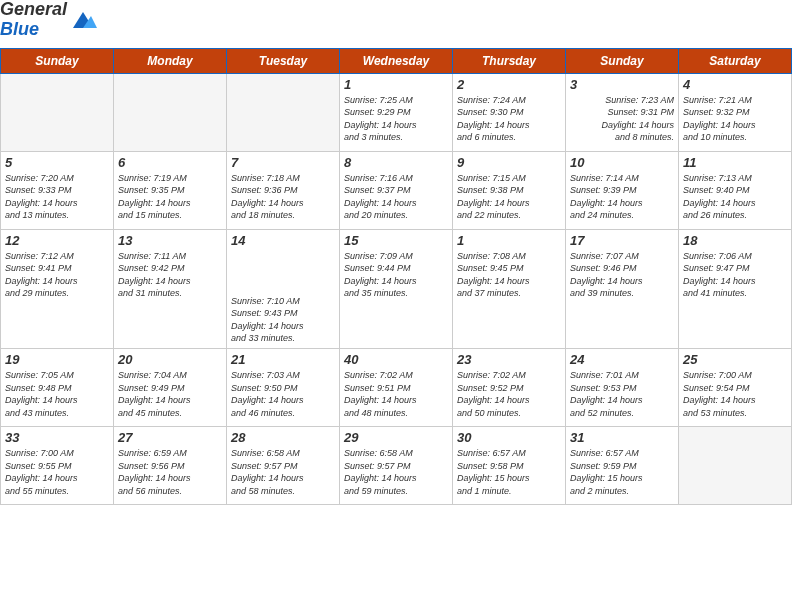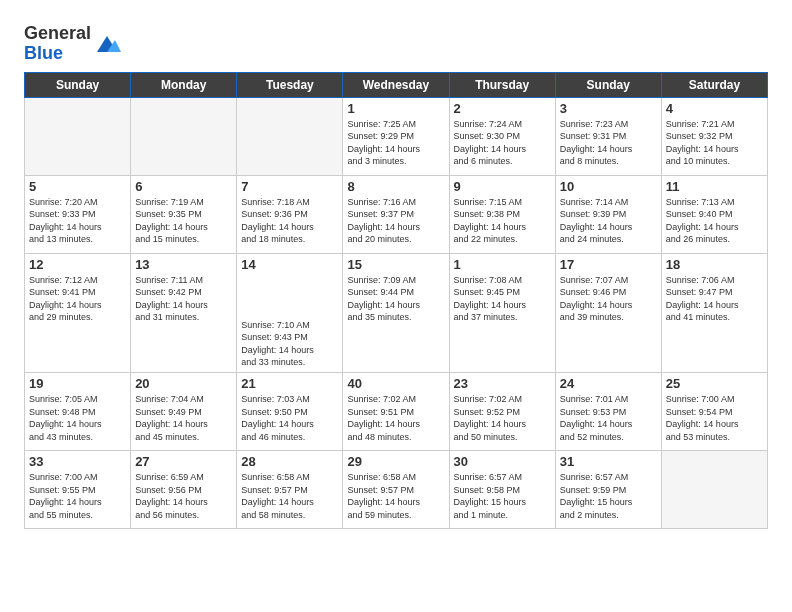--- a/index.html
+++ b/index.html
@@ -1,33 +1,33 @@
 <!DOCTYPE html>
 <html><head>
   <meta charset="utf-8">
   <style>
     * { box-sizing: border-box; margin: 0; padding: 0; }
     body { font-family: Arial, sans-serif; background: #fff; width: 792px; height: 612px; overflow: hidden; }
     
-    .container { width: 792px; height: 612px; background: #fff; padding: 24px; }
+    .container { width: 792px; height: 612px; background: #fff; padding: 0; font-style: italic; }
     
     .header { display: flex; justify-content: space-between; align-items: flex-start; margin-bottom: 8px; }
     
     .logo { display: flex; align-items: center; }
     .logo-text { font-size: 18px; font-weight: bold; line-height: 1.1; }
     .logo-icon { width: 28px; height: 28px; margin-left: 2px; }
     
     .title-block { text-align: right; }
     .month-year { font-size: 32px; font-weight: bold; color: #333; }
     .location { font-size: 14px; color: #555; }
     
     .calendar { width: 100%; border-collapse: collapse; }
     
     .calendar th {
-      background: #404040;
+      background: #c2410c;
       color: #fff;
       padding: 5px 3px;
       font-size: 12px;
       font-weight: bold;
       border: 1px solid #1565c0;
     }
     
     .calendar td {
       border: 1px solid #ccc;
       vertical-align: top;
@@ -104,21 +104,21 @@
           </td>
           <td>
             <span class="day-num">2</span>
             <div class="day-info" style="white-space: pre-line;">Sunrise: 7:24 AM
 Sunset: 9:30 PM
 Daylight: 14 hours
 and 6 minutes.</div>
           </td>
           <td>
             <span class="day-num">3</span>
-            <div class="day-info" style="white-space: pre-line;">Sunrise: 7:23 AM
+            <div class="day-info" style="white-space: pre-line; text-align: right;">Sunrise: 7:23 AM
 Sunset: 9:31 PM
 Daylight: 14 hours
 and 8 minutes.</div>
           </td>
           <td>
             <span class="day-num">4</span>
             <div class="day-info" style="white-space: pre-line;">Sunrise: 7:21 AM
 Sunset: 9:32 PM
 Daylight: 14 hours
 and 10 minutes.</div>

